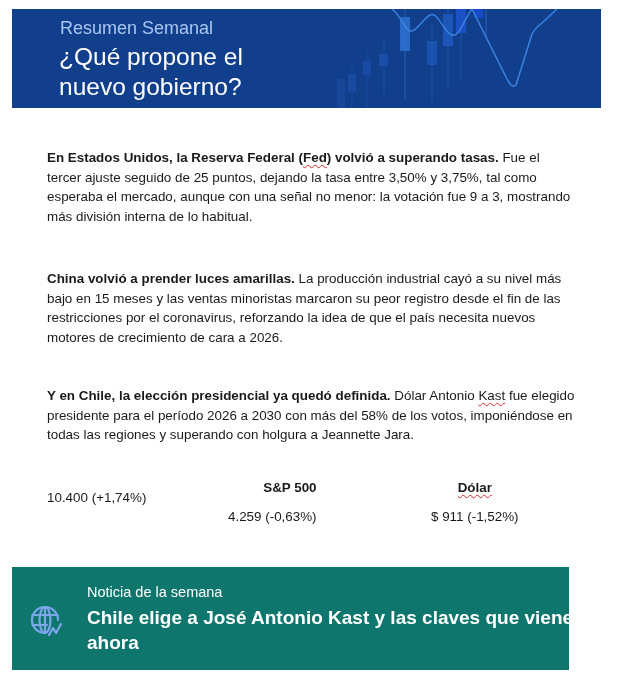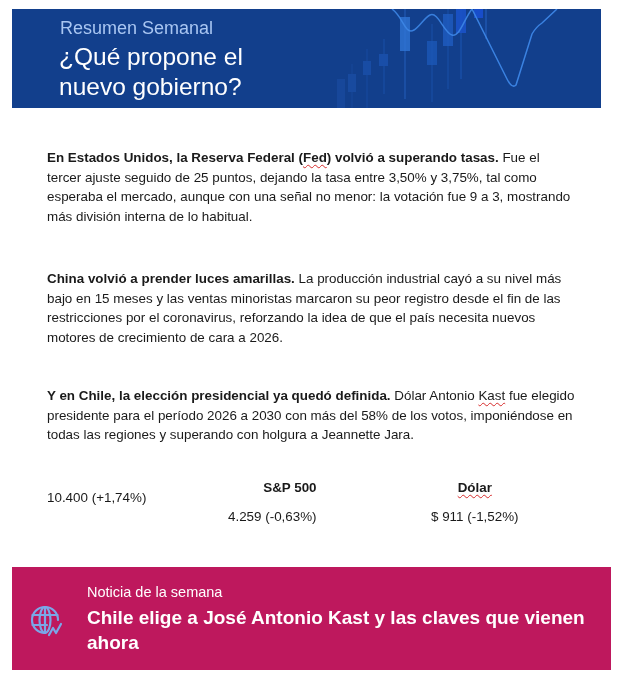--- a/index.html
+++ b/index.html
@@ -92,23 +92,23 @@
       display: block;
       margin-top: 10px;
     }
     .m1 { left: 0; }
     .m2 { left: 181px; text-align: right; }
     .m3 { left: 372px; margin-left: 12px; }
     .footer-banner {
       position: absolute;
       left: 12px;
       top: 567px;
-      width: 599px;
+      width: 557px;
       height: 103px;
-      background: #be185d;
+      background: #0f766e;
     }
     .footer-icon {
       position: absolute;
       left: 16px;
       top: 36px;
       width: 36px;
       height: 36px;
     }
     .footer-kicker {
       position: absolute;

